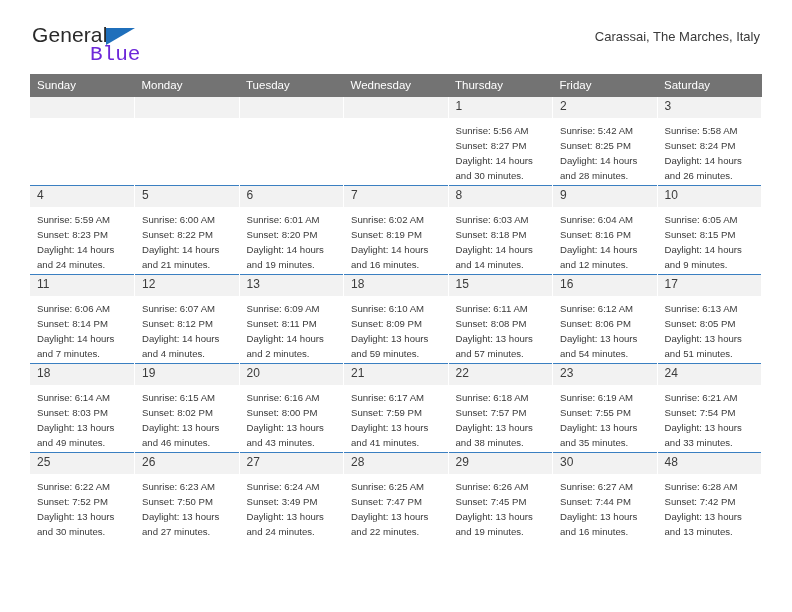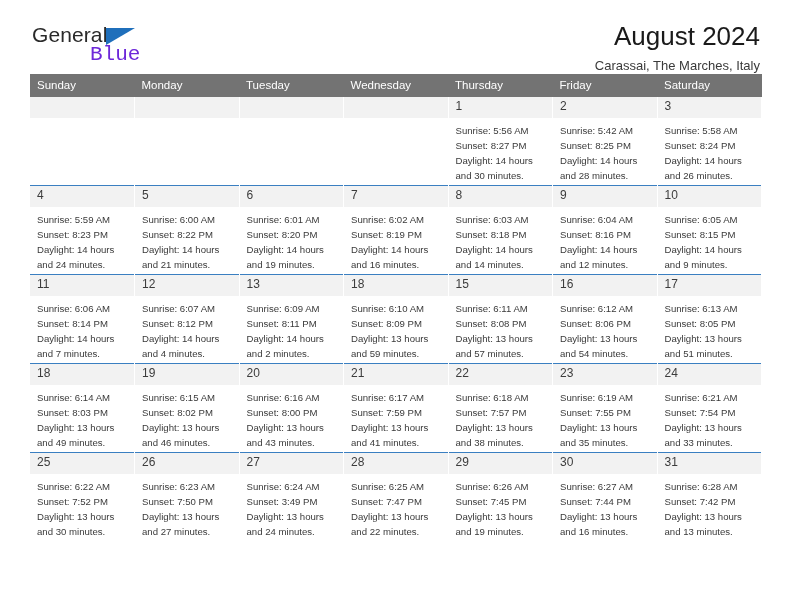--- a/index.html
+++ b/index.html
@@ -145,21 +145,20 @@
 
   <div class="header">
 
     <div class="logo">
       <span class="logo-general">General</span>
       <span class="logo-tri"></span>
       <span class="logo-blue">Blue</span>
     </div>
 
     <div class="title-block">
-      <div class="title">August 2024</div>
       <div class="subtitle">Carassai, The Marches, Italy</div>
     </div>
 
   </div>
 
   <table class="calendar">
     <thead>
       <tr>
         <th>Sunday</th>
         <th>Monday</th>
@@ -520,21 +519,21 @@
               <div class="daynum">30</div>
               <div class="info">
                 <div>Sunrise: 6:27 AM</div>
                 <div>Sunset: 7:44 PM</div>
                 <div class="wrap">Daylight: 13 hours and 16 minutes.</div>
               </div>
             </div>
           </td>
         <td>
             <div class="cell-inner">
-              <div class="daynum">31</div>
+              <div class="daynum">48</div>
               <div class="info">
                 <div>Sunrise: 6:28 AM</div>
                 <div>Sunset: 7:42 PM</div>
                 <div class="wrap">Daylight: 13 hours and 13 minutes.</div>
               </div>
             </div>
           </td>
       </tr>
     </tbody>
   </table>

